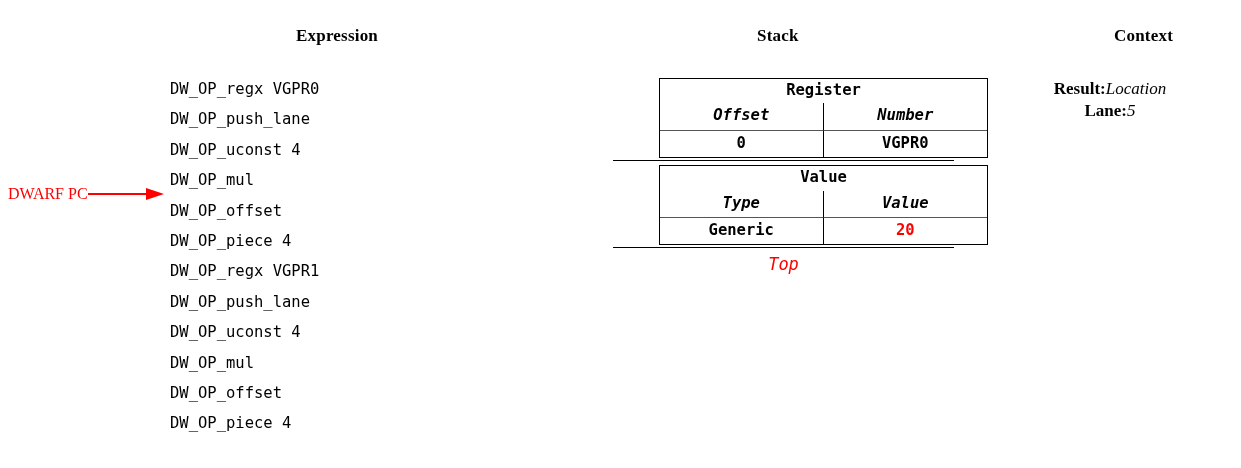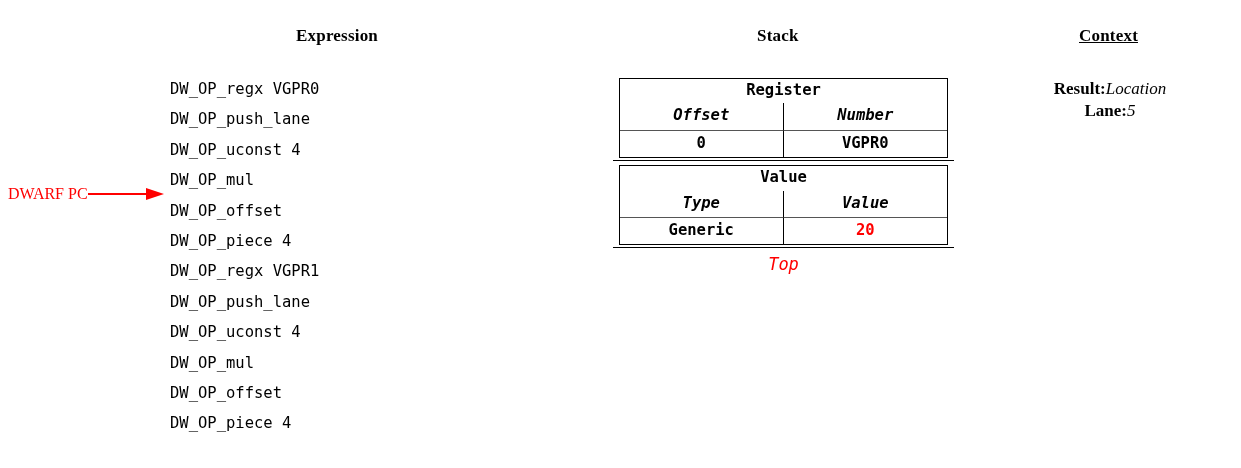--- a/index.html
+++ b/index.html
@@ -20,21 +20,21 @@
   .col-heading {
     position: absolute;
     font-family: "Liberation Serif", serif;
     font-weight: bold;
     font-size: 17px;
     letter-spacing: 0.2px;
     white-space: nowrap;
   }
   #heading-expression { left: 296px; top: 26px; }
   #heading-stack      { left: 757px; top: 26px; }
-  #heading-context    { left: 1079px; top: 26px; text-decoration: underline; }
+  #heading-context    { left: 1114px; top: 26px; }
 
   
   #expression-list {
     position: absolute;
     left: 170px;
     top: 74px;
     width: 400px;
   }
   .expr-line {
     font-family: "DejaVu Sans Mono", monospace;
@@ -70,20 +70,21 @@
     position: absolute;
     left: 619px;
     top: 78px;
     width: 329px;
   }
   .stack-table {
     width: 329px;
     border: 1.6px solid #000000;
     box-sizing: border-box;
     background: #ffffff;
+    margin-left: 40px;
   }
   .stack-title-row {
     font-family: "DejaVu Sans Mono", monospace;
     font-weight: bold;
     font-size: 15.5px;
     text-align: center;
     padding: 2px 0 3px 0;
     line-height: 1.25;
   }
   .stack-cols {

